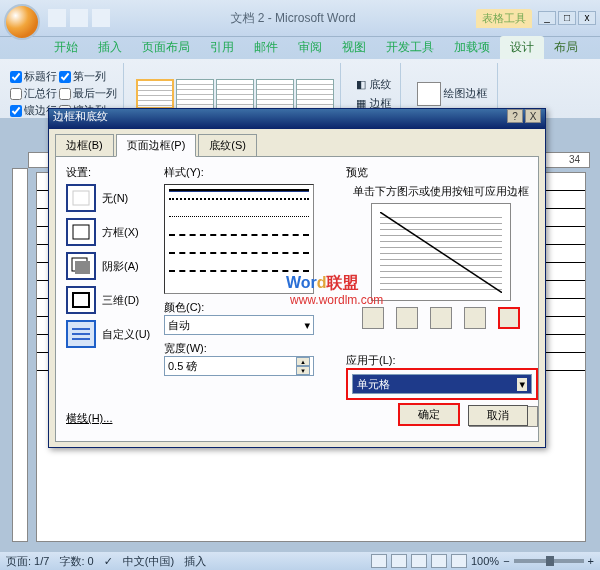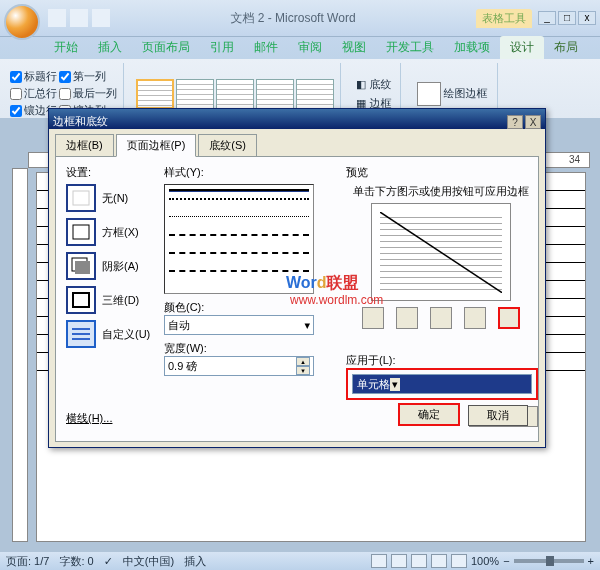--- a/index.html
+++ b/index.html
@@ -36,21 +36,21 @@
 
 .ruler-area { position: absolute; top: 118px; left: 0; right: 0; bottom: 18px; background: #b0c4d8; }
 .h-ruler { position: absolute; top: 34px; left: 28px; right: 10px; height: 16px; background: #fff; border: 1px solid #888; font-size: 9px; color: #666; }
 .v-ruler { position: absolute; top: 50px; left: 12px; width: 16px; bottom: 10px; background: #fff; border: 1px solid #888; }
 .doc-page { position: absolute; top: 54px; left: 36px; right: 14px; bottom: 10px; background: #fff; border: 1px solid #888; }
 .doc-table { position: absolute; top: 0; left: 0; right: 0; }
 .doc-table-row { height: 18px; border-bottom: 1px solid #000; }
 
 
 .dialog { position: absolute; top: 108px; left: 48px; width: 498px; height: 340px; background: #ece9d8; border: 1px solid #0a246a; box-shadow: 2px 2px 6px rgba(0,0,0,.4); }
-.dlg-title { height: 20px; background: linear-gradient(#3b6ea5, #0a246a); color: #fff; font-size: 11px; display: flex; align-items: flex-end; padding: 0 4px; }
+.dlg-title { height: 20px; background: linear-gradient(#3b6ea5, #0a246a); color: #fff; font-size: 11px; display: flex; align-items: flex-start; padding: 0 4px; }
 .dlg-title-text { flex: 1; }
 .dlg-close, .dlg-help { width: 16px; height: 14px; background: #d6cfb8; color: #333; text-align: center; line-height: 14px; font-size: 10px; margin-left: 2px; border: 1px solid #888; }
 .dlg-tabs { display: flex; padding: 4px 6px 0 6px; }
 .dlg-tab { padding: 3px 10px; border: 1px solid #919b9c; background: #ece9d8; font-size: 11px; margin-right: 2px; position: relative; top: 1px; }
 .dlg-tab.active { background: #fcfcfe; border-bottom: 1px solid #fcfcfe; z-index: 2; }
 .dlg-panel { margin: 0 6px 6px 6px; border: 1px solid #919b9c; background: #fcfcfe; height: 286px; position: relative; padding: 8px; }
 
 .section-label { font-size: 11px; margin-bottom: 4px; }
 .settings-col { position: absolute; left: 10px; top: 8px; width: 100px; }
 .setting-opt { display: flex; align-items: center; gap: 6px; margin-bottom: 6px; }
@@ -74,21 +74,21 @@
 .preview-hint { font-size: 11px; text-align: center; margin: 4px 0; }
 .preview-box { width: 140px; height: 98px; border: 1px solid #888; margin: 4px auto; background: #fff; position: relative; }
 .preview-box .pv-lines { position: absolute; inset: 8px; background: repeating-linear-gradient(#fff,#fff 5px,#aaa 5px,#aaa 6px); }
 .preview-box .pv-diag { position: absolute; inset: 8px; }
 .pv-side-btn, .pv-bot-btn { width: 22px; height: 22px; border: 1px solid #888; background: #ece9d8; }
 .pv-bottom-btns { display: flex; gap: 12px; justify-content: center; margin-top: 6px; }
 .red-box { border: 2px solid #e11 !important; }
 
 .apply-row { position: absolute; left: 290px; top: 196px; width: 192px; }
 .apply-row .red-wrap { border: 2px solid #e11; padding: 4px; }
-.apply-combo { width: 180px; height: 20px; background: #1e3a8a; color: #fff; border: 1px solid #7f9db9; display: flex; align-items: center; padding: 0 4px; font-size: 11px; }
+.apply-combo { width: 180px; height: 20px; background: #1e3a8a; color: #fff; border: 1px solid #7f9db9; display: flex; align-items: center; justify-content: space-between; padding: 0 4px; font-size: 11px; }
 .options-btn { float: right; margin-top: 6px; padding: 2px 10px; border: 1px solid #888; background: #ece9d8; color: #888; font-size: 11px; }
 
 .dlg-footer { position: absolute; left: 10px; right: 10px; bottom: 15px; display: flex; align-items: flex-end; }
 .hline-link { font-size: 11px; text-decoration: underline; }
 .dlg-btn { padding: 2px 18px; border: 1px solid #555; background: #ece9d8; font-size: 11px; margin-left: 8px; }
 .dlg-btn.ok { border: 2px solid #e11; }
 
 .watermark { position: absolute; left: 230px; top: 116px; font-size: 16px; font-weight: bold; pointer-events: none; }
 .watermark .w1 { color: #2a6fd6; }
 .watermark .w2 { color: #e1a43a; }
@@ -278,21 +278,21 @@
       <div class="field-row">
         <div>颜色(C):</div>
         <div class="combo">
             <span>自动</span>
             <span>▾</span>
           </div>
       </div>
       <div class="field-row">
         <div>宽度(W):</div>
         <div class="combo">
-          <span>0.9 磅</span>
+          <span>0.5 磅</span>
           <div class="spinner">
               <span>▴</span>
               <span>▾</span>
             </div>
         </div>
       </div>
     </div>
 
     <div class="preview-col">
       <div class="section-label">预览</div>

